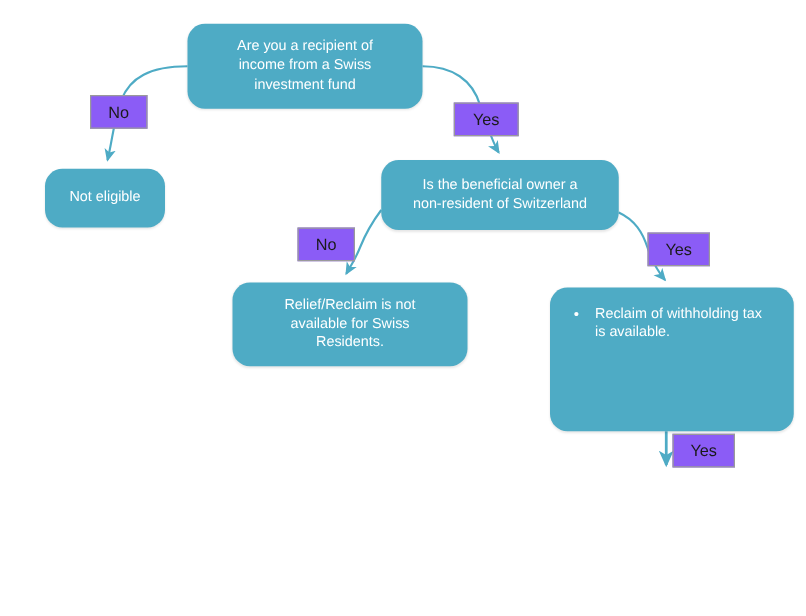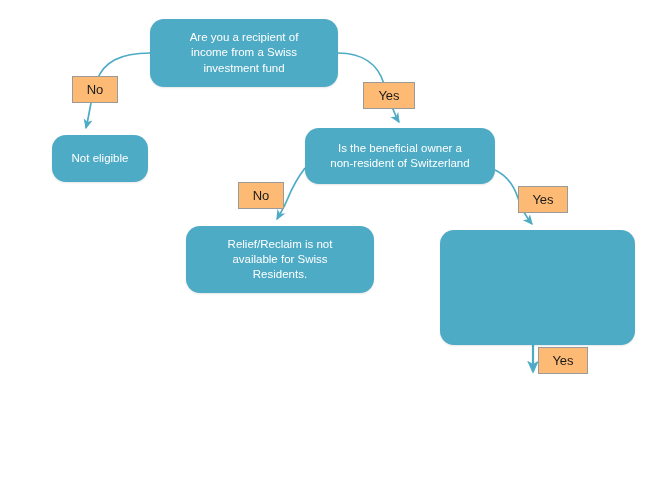--- a/index.html
+++ b/index.html
@@ -67,33 +67,33 @@
   .node.bullets li::before {
     content: "\2022";
     position: absolute;
     left: -17px;
     top: -1px;
     font-size: 12px;
     color: #ffffff;
   }
   .edge-label {
     position: absolute;
-    background: #fdba74;
+    background: #8b5cf6;
     border: 1px solid #9a9a9a;
     color: #1a1a1a;
     font-size: 13px;
     display: flex;
     align-items: center;
     justify-content: center;
     box-sizing: border-box;
     line-height: 1;
   }
   
   #node-q1        { left:150px; top:19px;  width:188px; height:68px; }
-  #node-not-elig  { left:52px;  top:135px; width:96px;  height:47px; }
+  #node-not-elig  { left:36px;  top:135px; width:96px;  height:47px; }
   #node-q2        { left:305px; top:128px; width:190px; height:56px; }
   #node-swiss-res { left:186px; top:226px; width:188px; height:67px; }
   #node-reclaim   { left:440px; top:230px; width:195px; height:115px; }
   #node-relief    { left:440px; top:378px; width:195px; height:95px; }
   
   #label-no-1   { left:72px;  top:76px;  width:46px; height:27px; }
   #label-yes-1  { left:363px; top:82px;  width:52px; height:27px; }
   #label-no-2   { left:238px; top:182px; width:46px; height:27px; }
   #label-yes-2  { left:518px; top:186px; width:50px; height:27px; }
   #label-yes-3  { left:538px; top:347px; width:50px; height:27px; }
@@ -137,20 +137,21 @@
 Residents.</span>
   </div>
 
   <div class="node" id="node-q2">
     <span class="txt">Is the beneficial owner a
 non-resident of Switzerland</span>
   </div>
 
   <div class="node bullets" id="node-reclaim">
     <ul>
+      <li>Reclaim of withholding tax is available.</li>
     </ul>
   </div>
 
 
   <div class="edge-label" id="label-no-1">No</div>
   <div class="edge-label" id="label-yes-1">Yes</div>
   <div class="edge-label" id="label-no-2">No</div>
   <div class="edge-label" id="label-yes-2">Yes</div>
   <div class="edge-label" id="label-yes-3">Yes</div>
 

